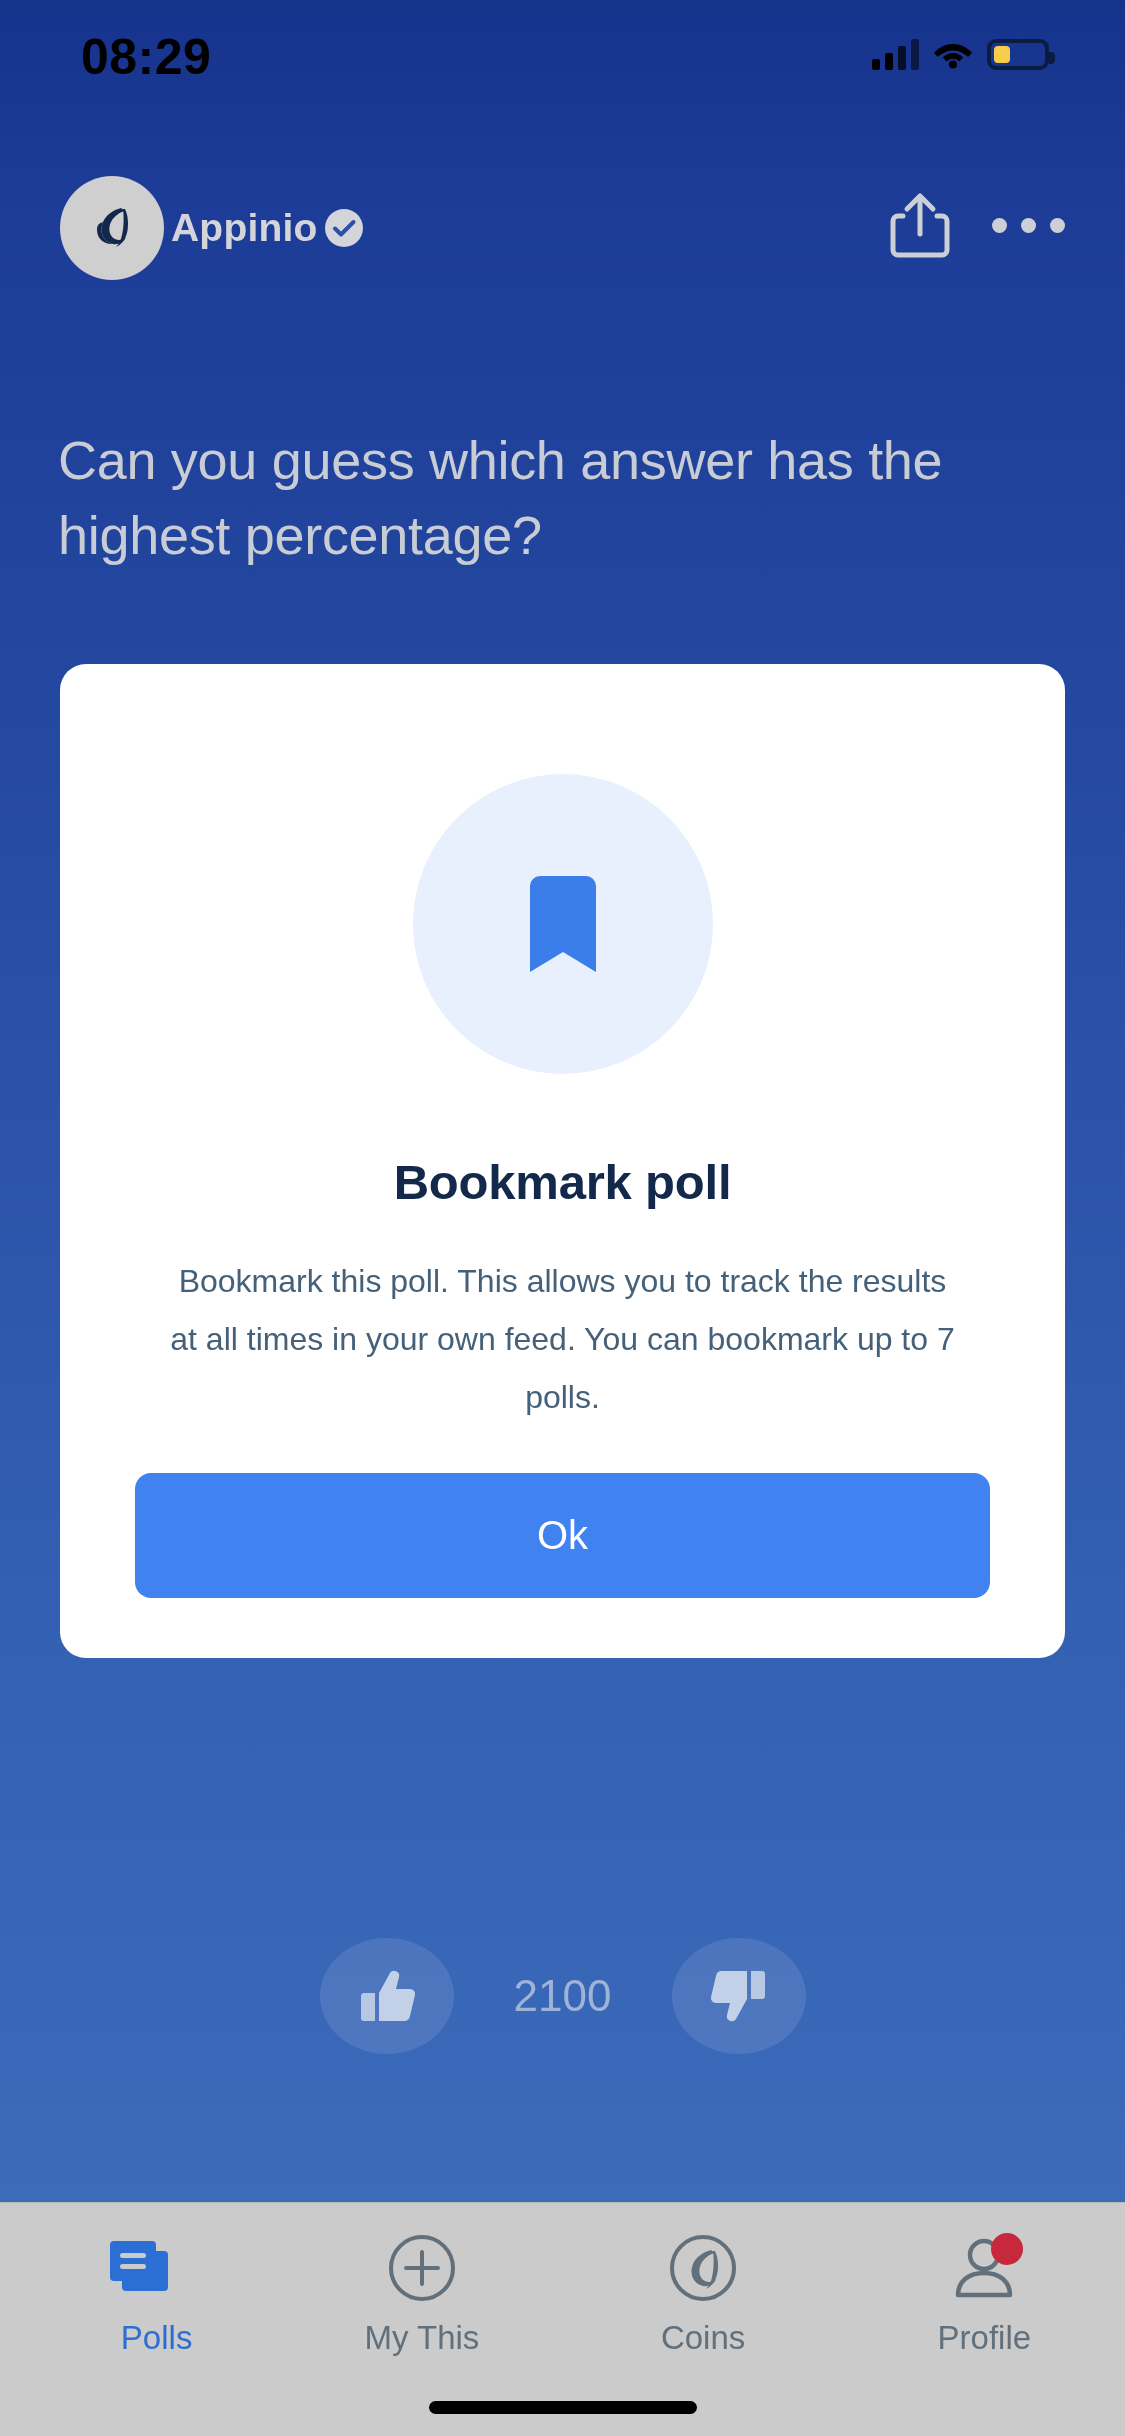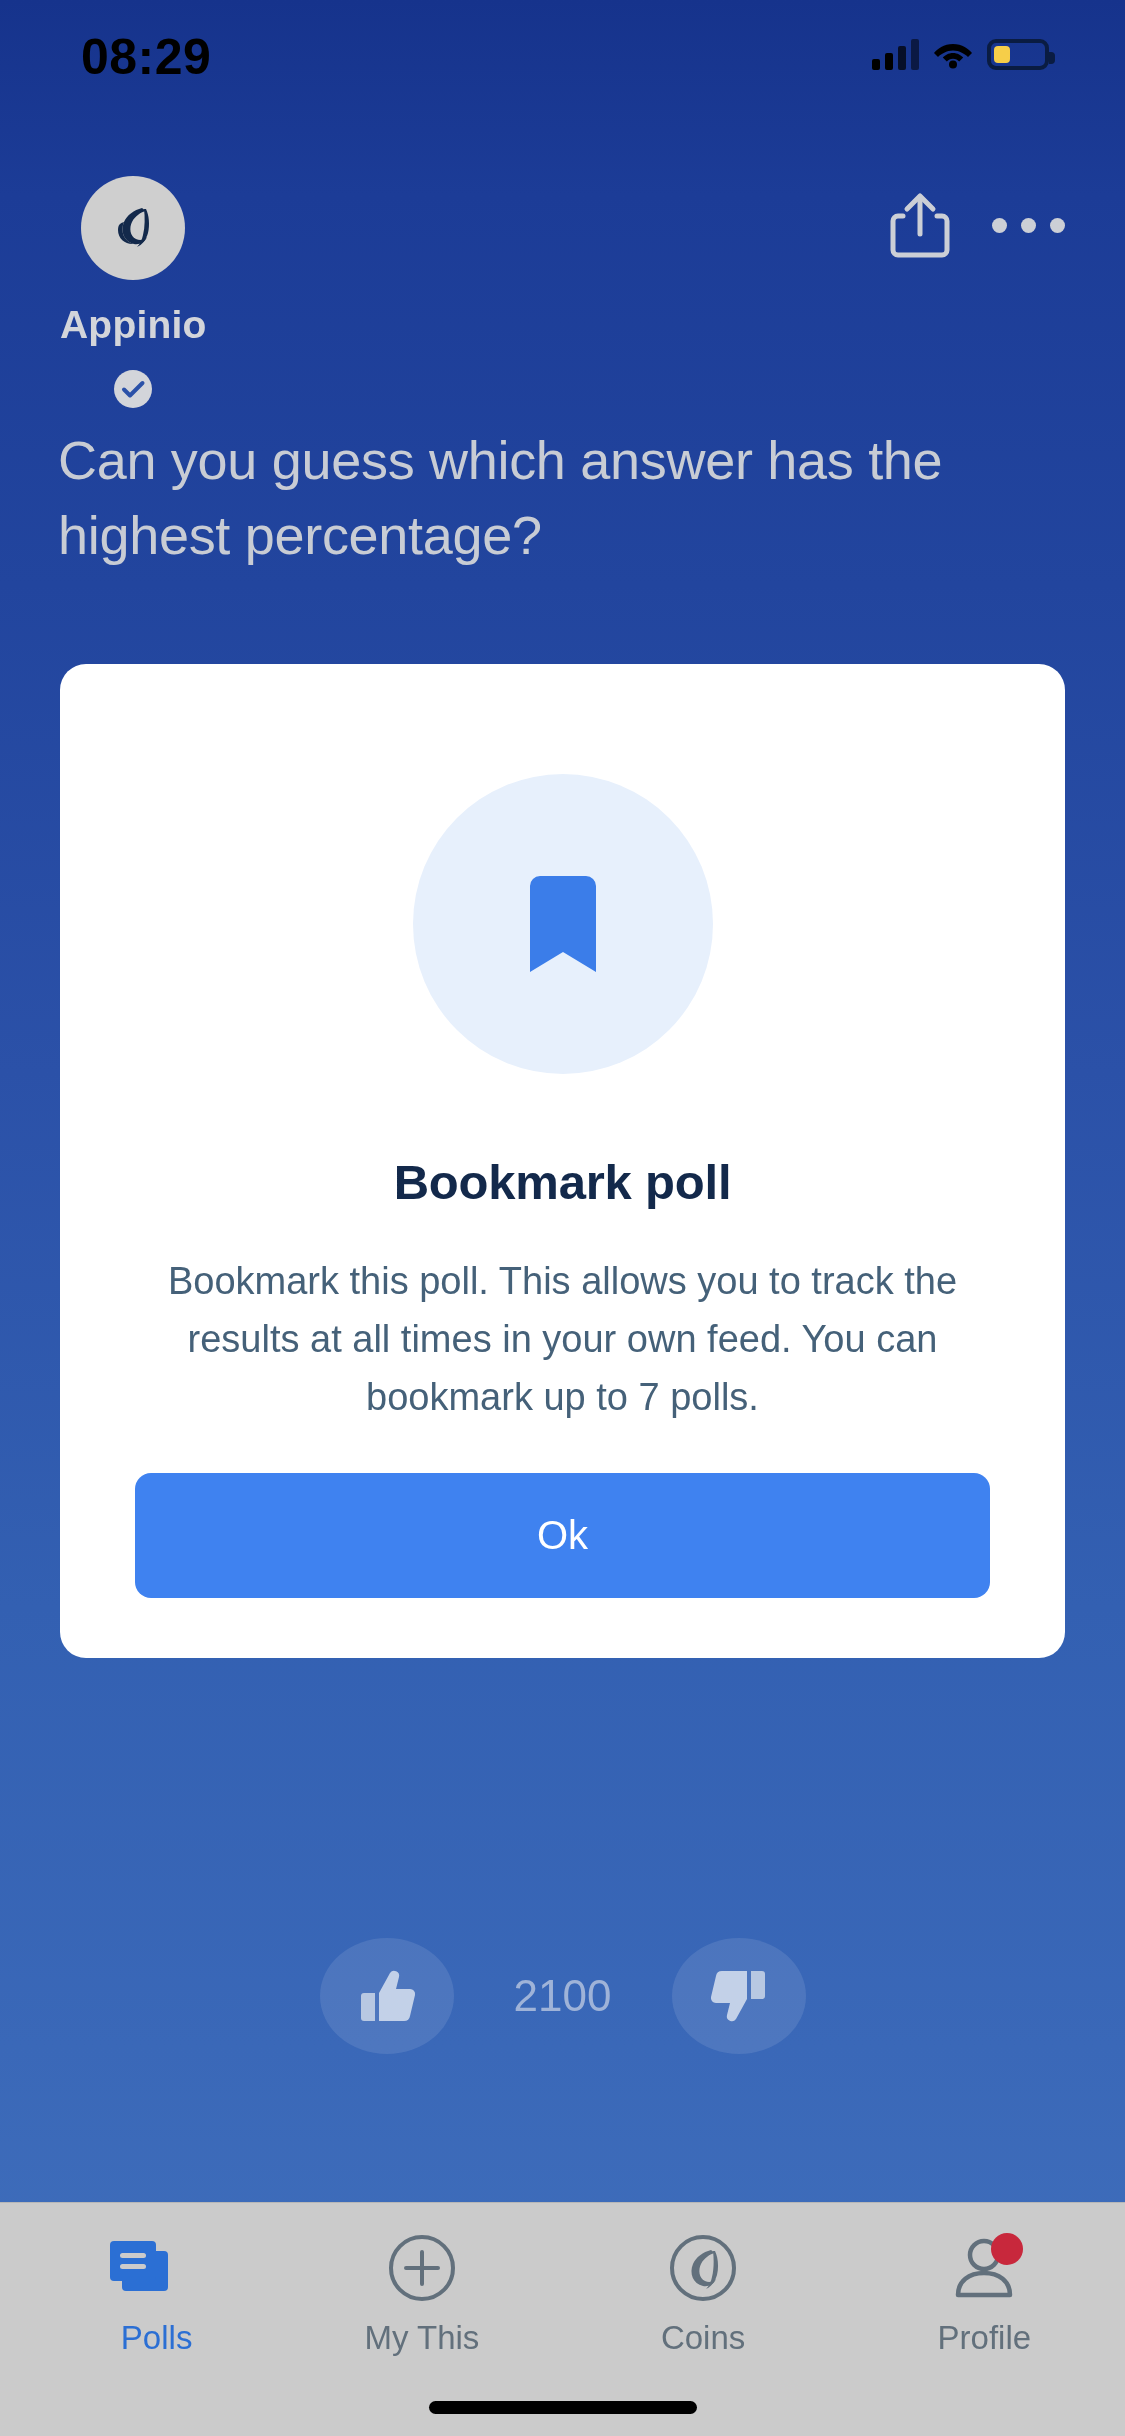--- a/index.html
+++ b/index.html
@@ -82,21 +82,21 @@
 
   
   #app-header {
     position: absolute;
     top: 176px; left: 0;
     width: 1125px; height: 108px;
   }
   #brand-row {
     position: absolute;
     left: 60px; top: 0;
-    display: flex; align-items: center; gap: 23px; flex-direction: column;
+    display: flex; align-items: center; gap: 7px;
   }
   #avatar {
     width: 104px; height: 104px;
     border-radius: 50%;
     background: #CFCFCF;
     display: flex; align-items: center; justify-content: center;
   }
   #brand-name {
     font-size: 39px;
     font-weight: bold;
@@ -150,21 +150,21 @@
     text-align: center;
     font-size: 49px;
     font-weight: bold;
     color: #13294B;
     letter-spacing: -0.2px;
   }
   #card-body {
     margin: 42px auto 0 auto;
     width: 790px;
     text-align: center;
-    font-size: 38px;
+    font-size: 32px;
     line-height: 58px;
     color: #456179;
   }
   #ok-button {
     display: block;
     margin: 47px auto 0 auto;
     width: 855px; height: 125px;
     background: #3F82F0;
     border: none;
     border-radius: 16px;

